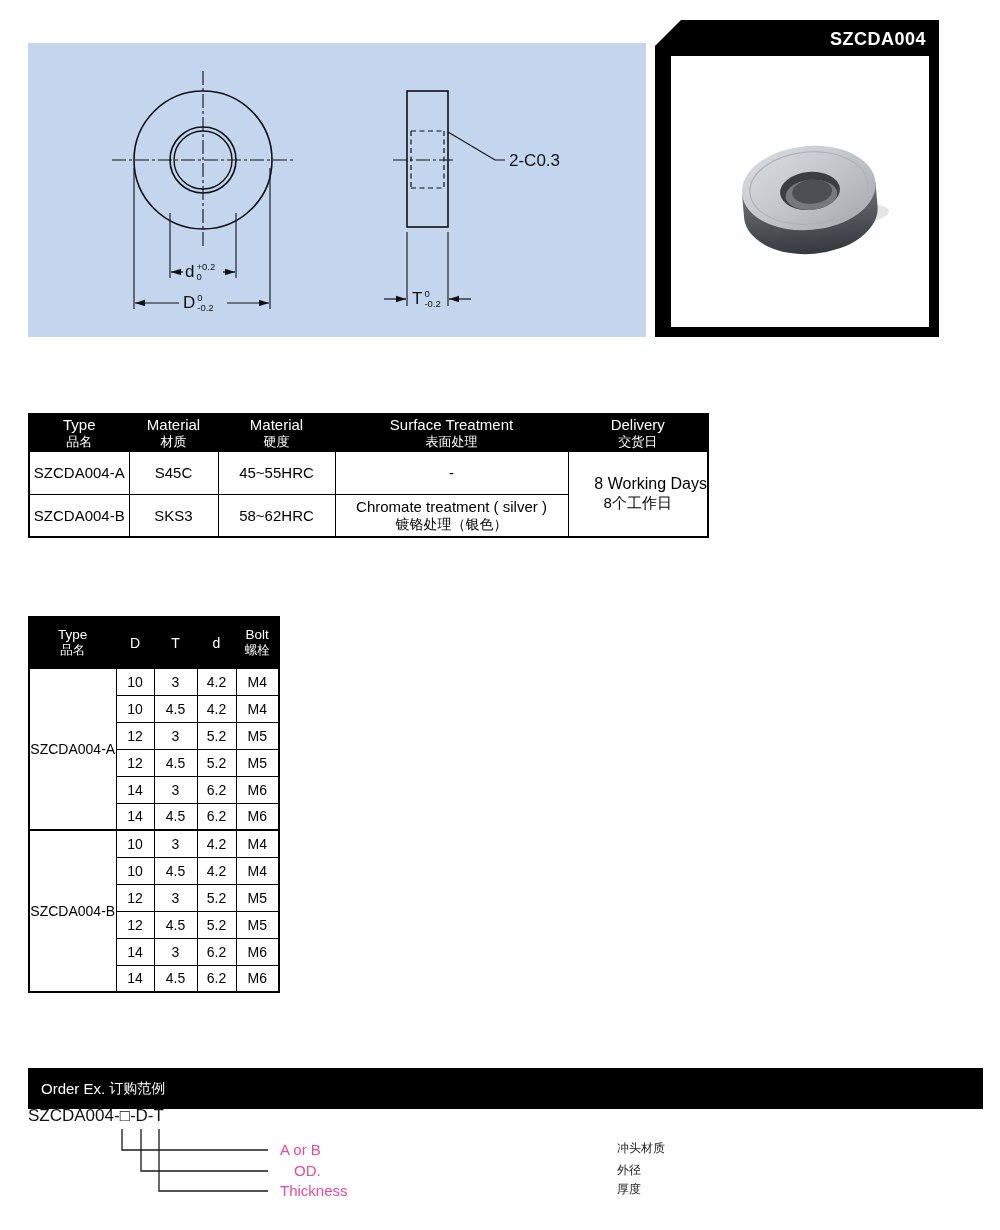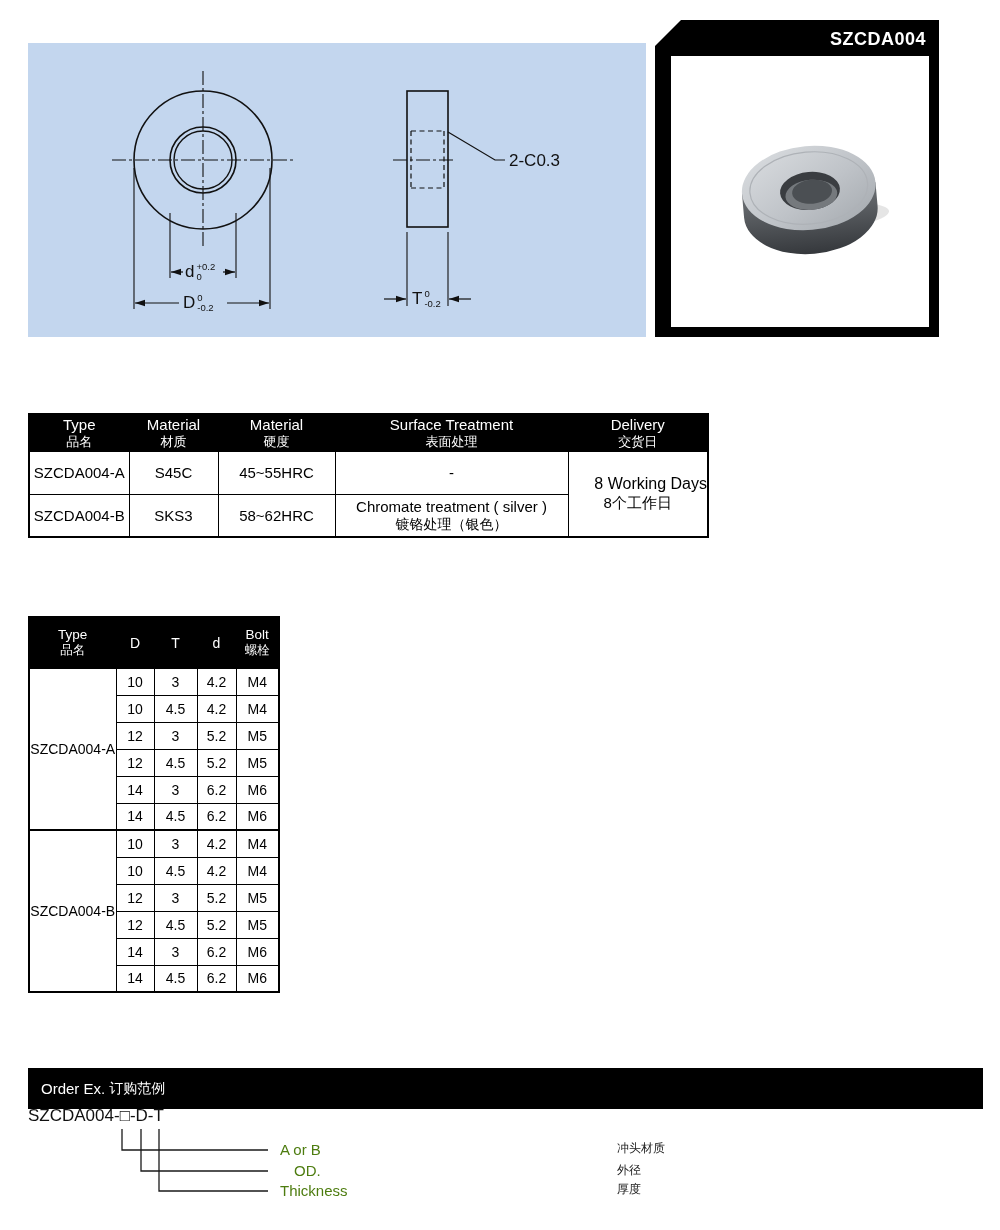--- a/index.html
+++ b/index.html
@@ -47,21 +47,21 @@
   .dim-table .h-letter{font-size:14px;}
   .dim-table tr.group-start td{border-top:2.5px solid #000;}
   .type-cell{font-size:14px;}
 
   
   .order-bar{position:absolute;left:28px;top:1068px;width:955px;height:41px;background:#000;color:#fff;
              display:flex;align-items:center;padding-left:13px;box-sizing:border-box;font-size:15px;}
   .order-bar .zh{margin-left:4px;font-size:14px;}
   .order-code{position:absolute;left:28px;top:1106px;font-size:17px;color:#111;}
   .order-lines{position:absolute;left:28px;top:1126px;}
-  .callout{position:absolute;left:280px;font-size:15px;color:#4d7c0f;}
+  .callout{position:absolute;left:280px;font-size:15px;color:#ec4899;}
   .callout-0{top:1141px;} .callout-1{top:1162px;margin-left:14px;} .callout-2{top:1182px;}
   .callout-zh{position:absolute;left:617px;font-size:12px;color:#222;font-family:Liberation Serif, serif;}
   .callout-zh-0{top:1140px;} .callout-zh-1{top:1162px;} .callout-zh-2{top:1181px;}
 </style>
 </head>
 <body>
 
 <div class="page">
 
   <div class="drawing-panel">

